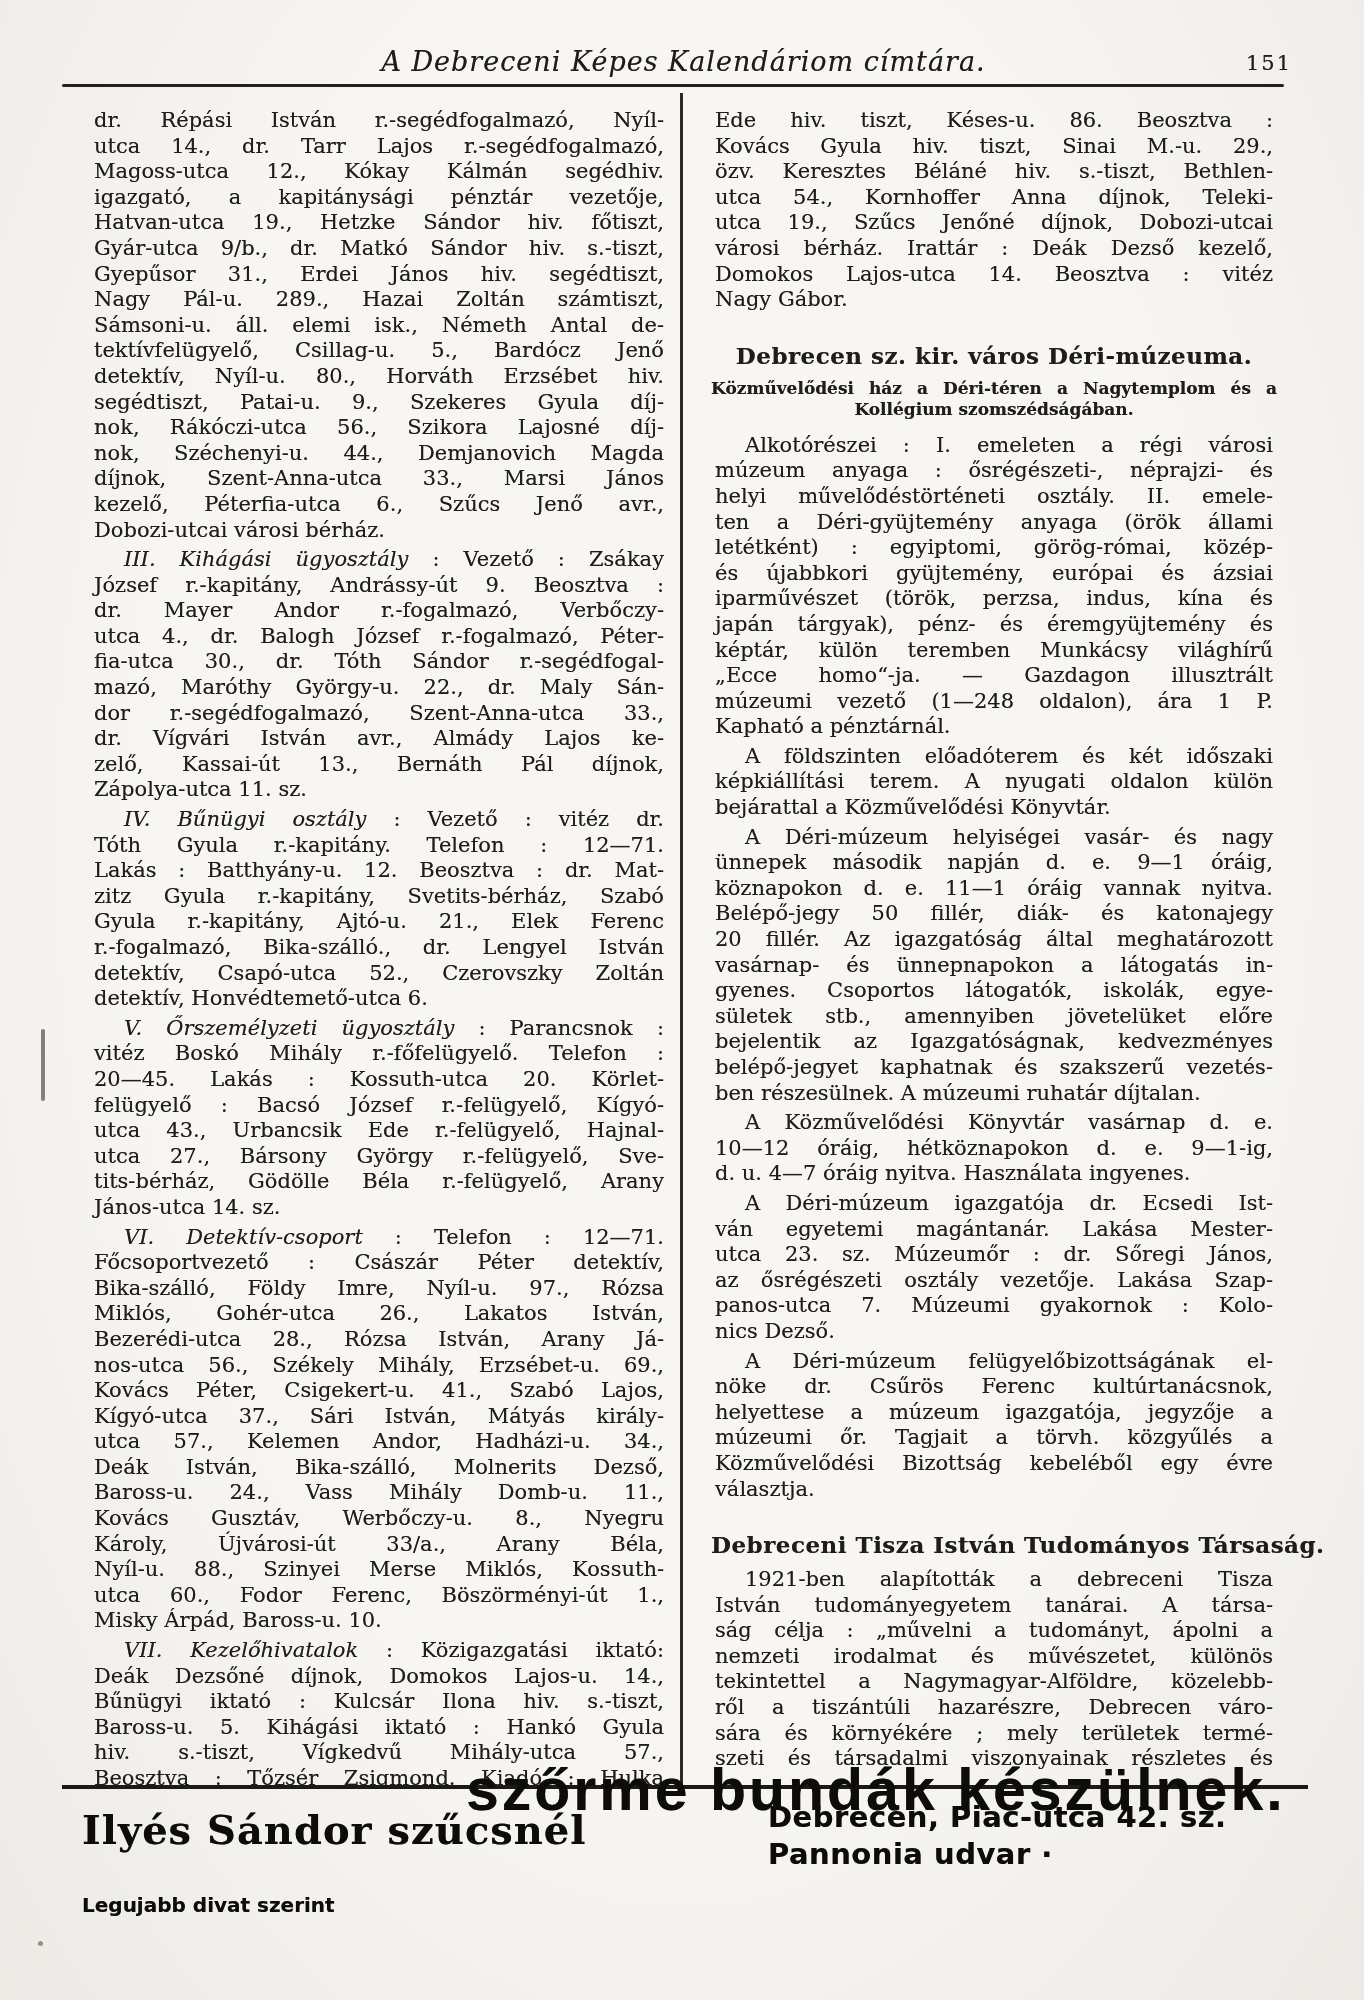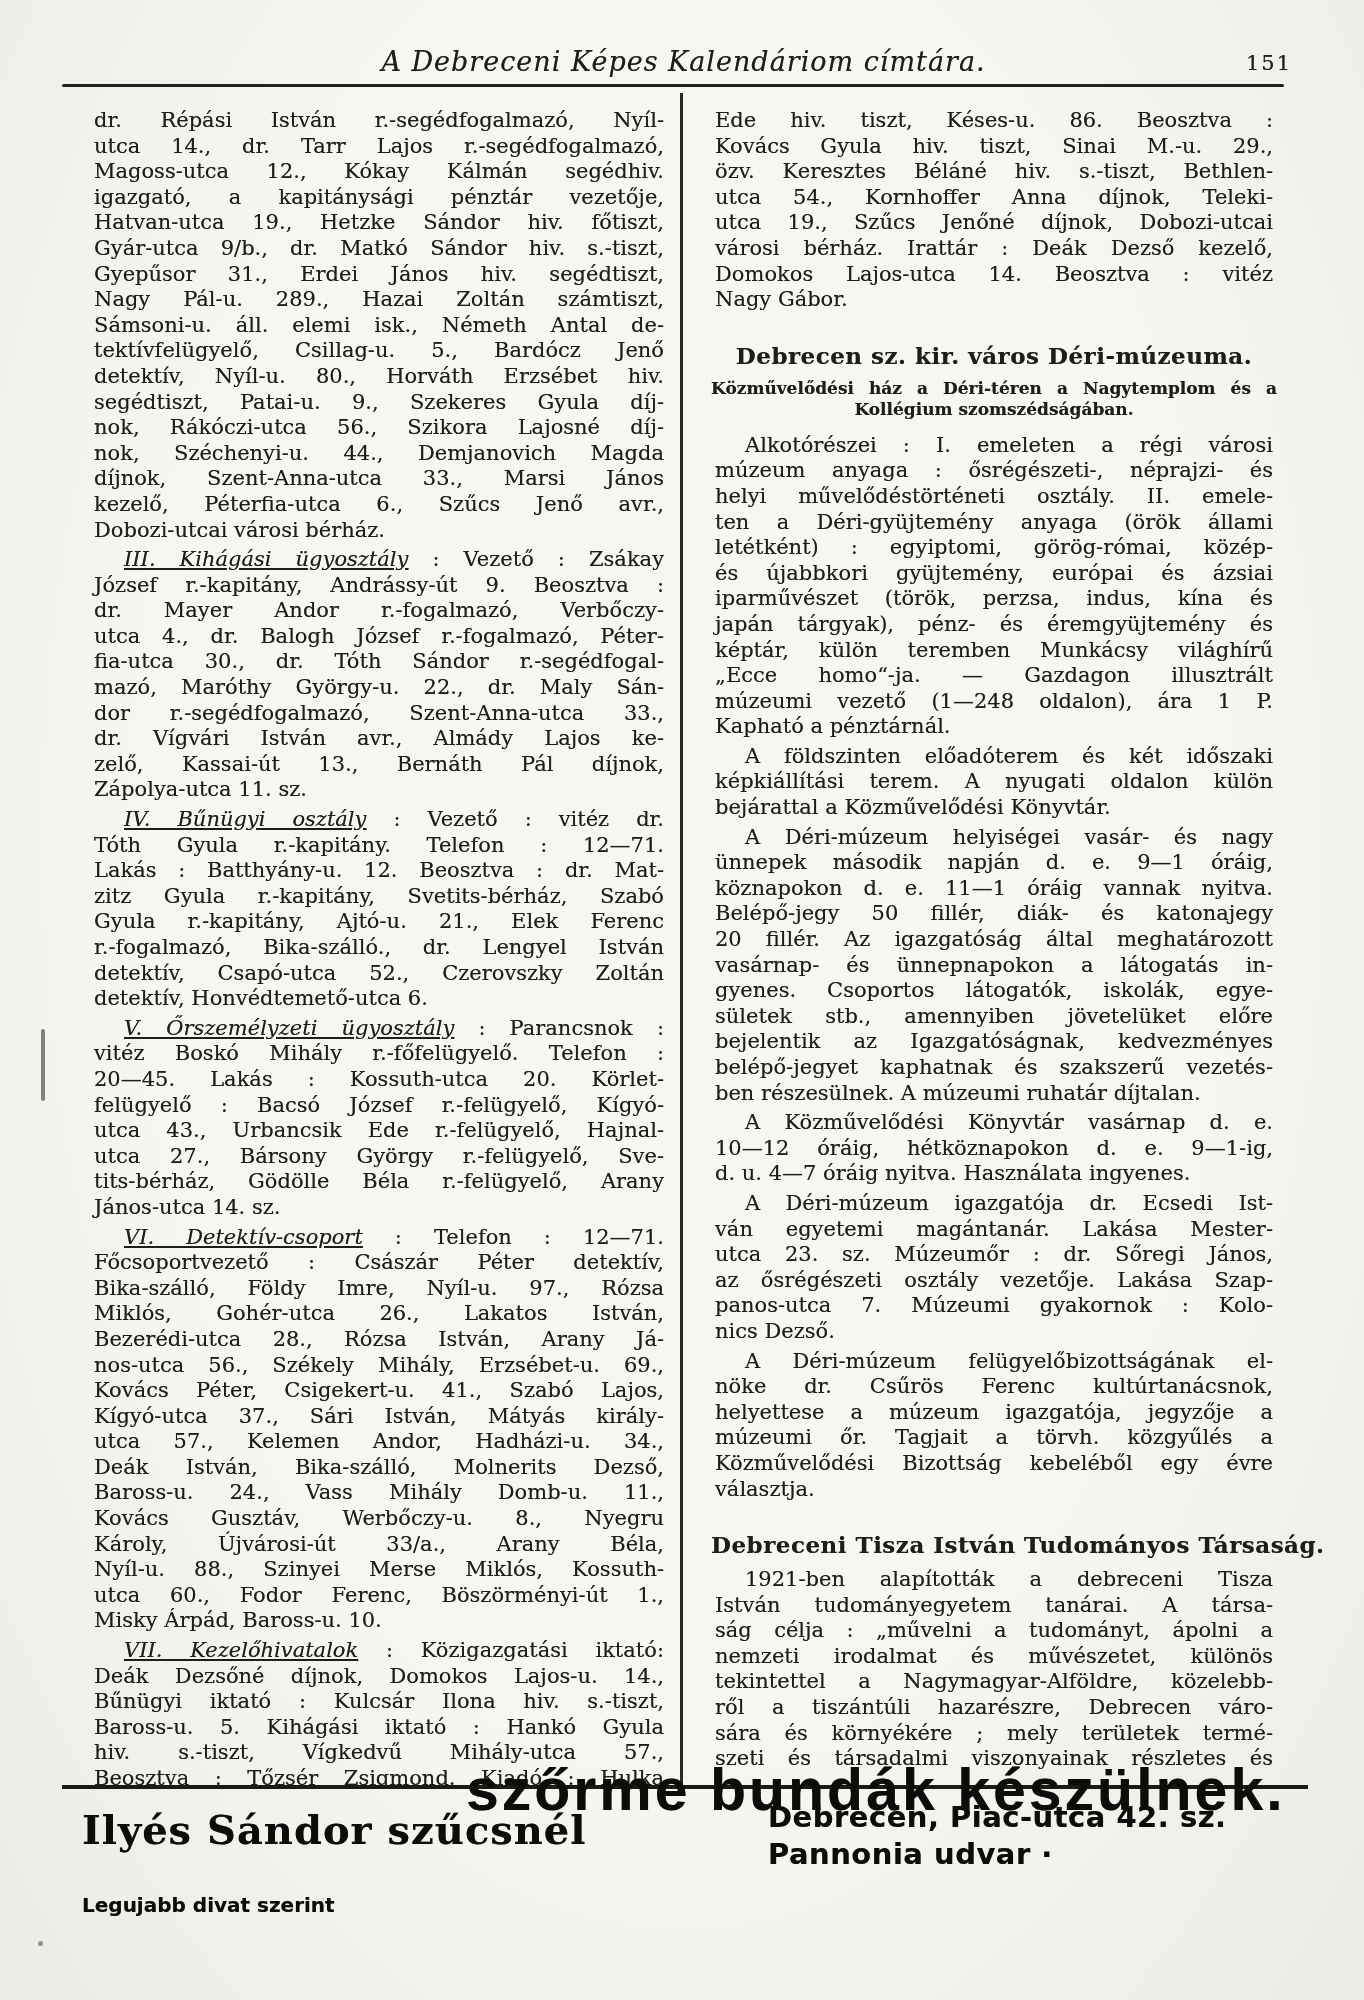--- a/index.html
+++ b/index.html
@@ -43,21 +43,21 @@
   }
   .col-left  { left: 90px;  width: 578px; }
   .col-right { left: 711px; width: 566px; }
   .para { margin: 4px; }
   .ln {
     text-align: justify; text-align-last: justify;
     white-space: nowrap; overflow: visible;
   }
   .ln-last { text-align-last: left; }
   .ln-indent { text-indent: 30px; }
-  .ln i { font-style: italic; text-decoration: underline; }
+  .ln i { font-style: italic; }
   .sec-heading {
     font-weight: bold; text-align: center; text-align-last: center;
     font-size: 23px; line-height: 27px; margin: 29px 0 9px 0;
     letter-spacing: 0.5px; white-space: nowrap;
   }
   .sec-subheading {
     font-weight: bold; font-size: 17px; line-height: 21px; margin: 3px 0 13px 0;
   }
   .sub-ln { text-align: justify; text-align-last: justify; white-space: nowrap; }
   .sub-last { text-align-last: center; }

